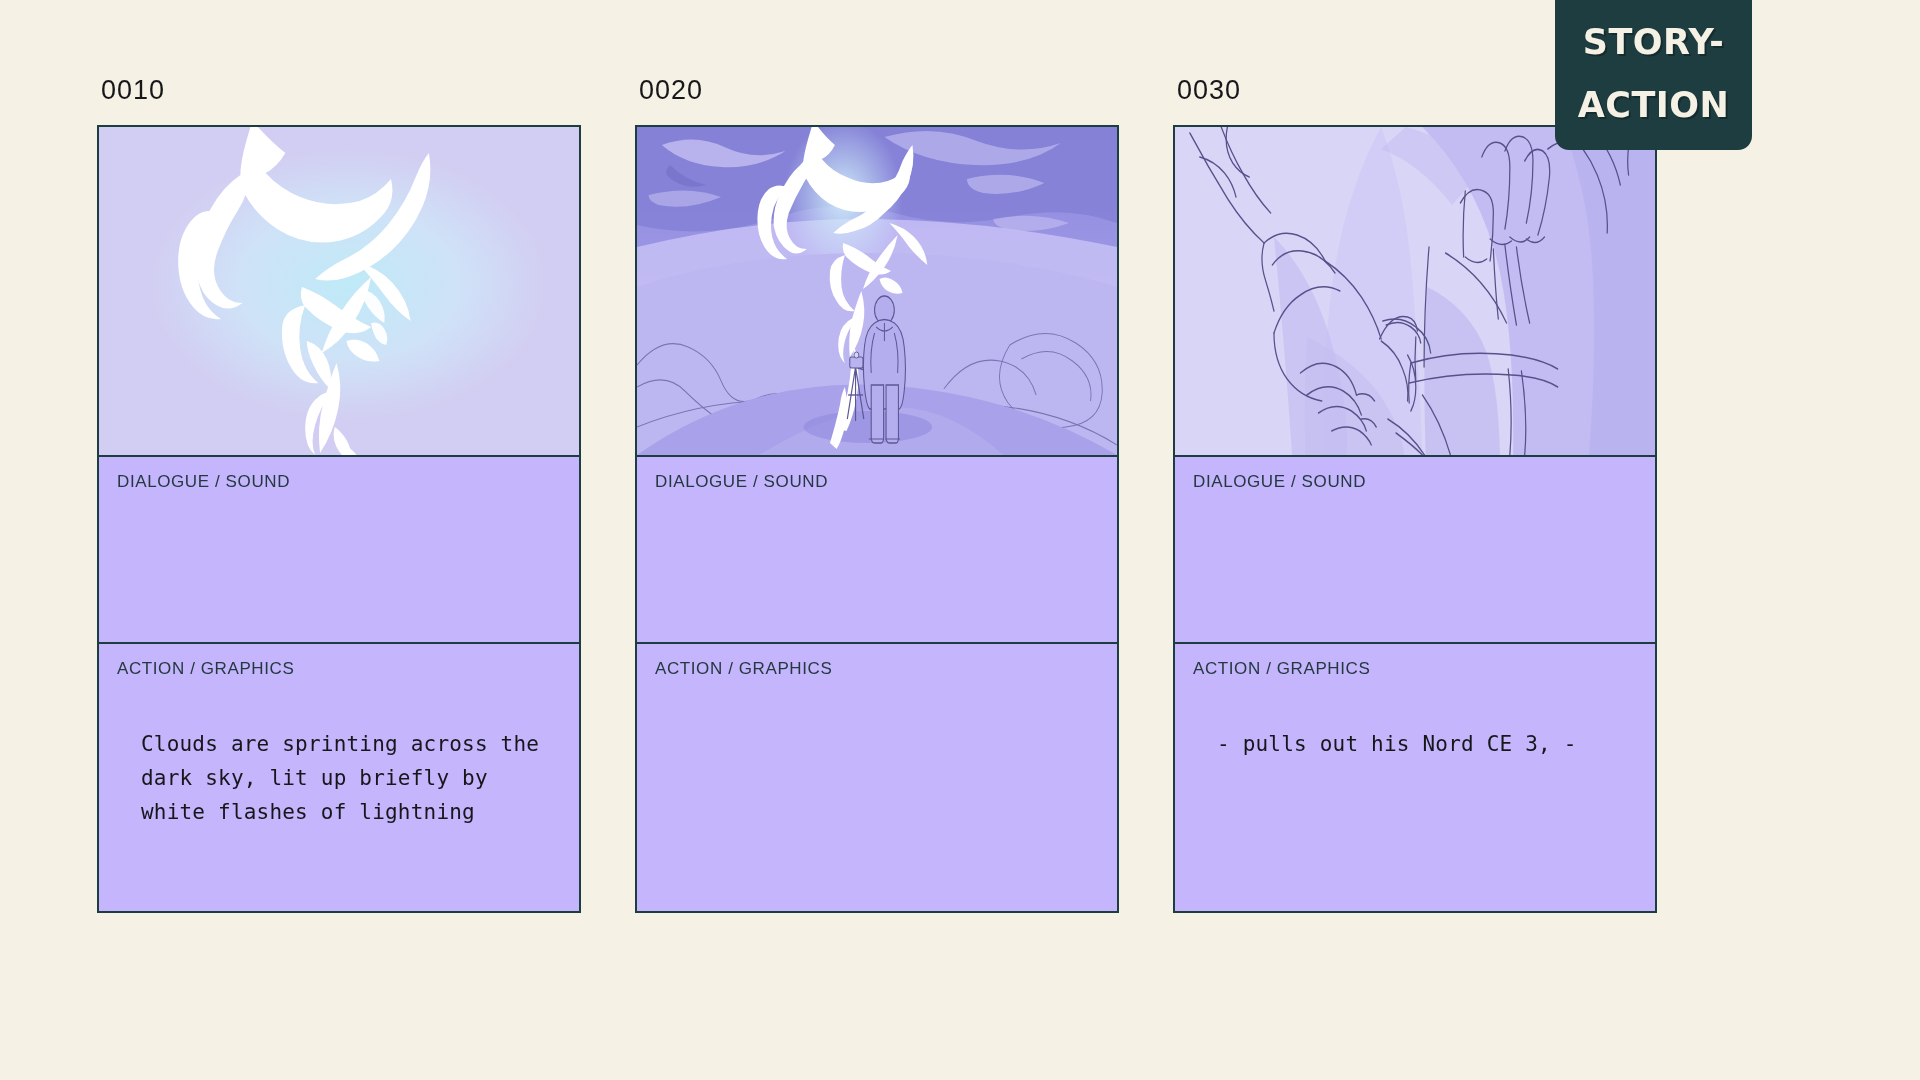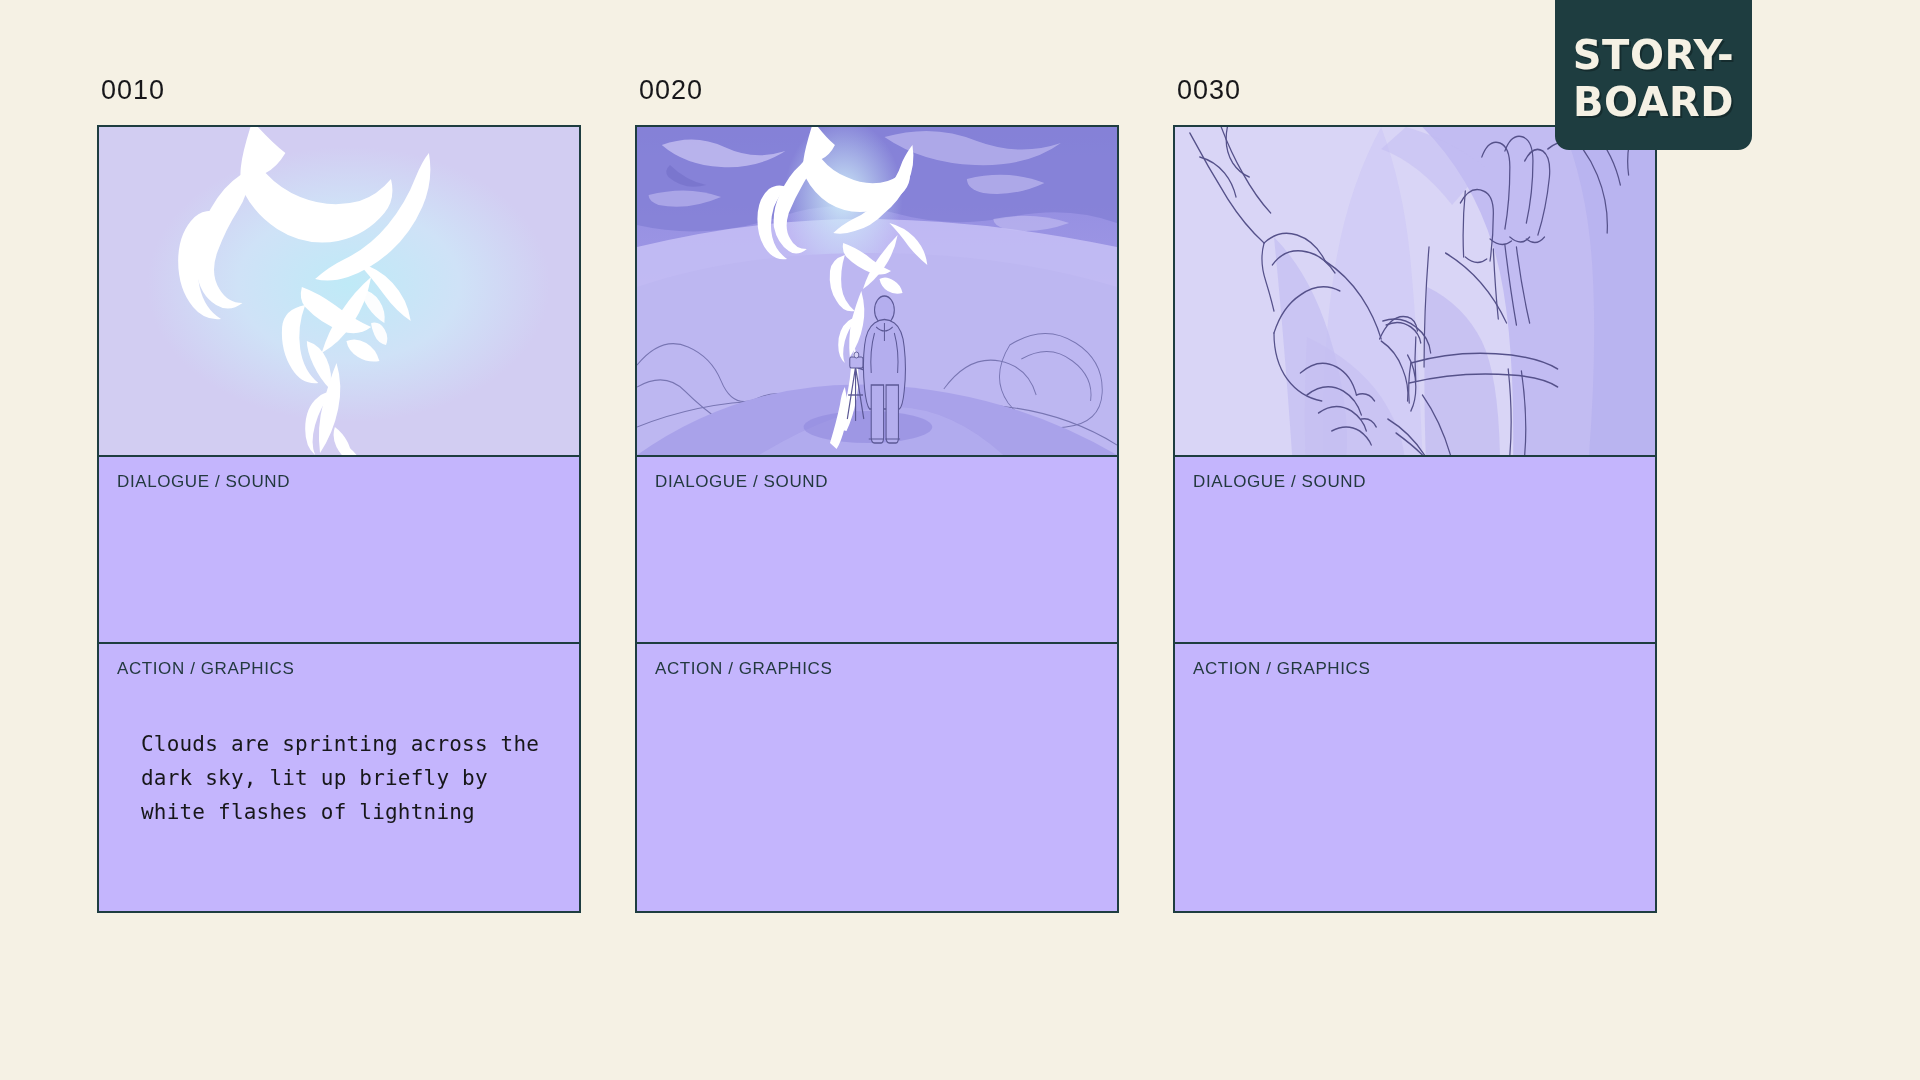--- a/index.html
+++ b/index.html
@@ -29,25 +29,26 @@
     align-items: center;
     justify-content: flex-end;
     padding-bottom: 24px;
     box-sizing: border-box;
     z-index: 40;
   }
   .brand-line {
     color: #f5f1e4;
     font-family: "DejaVu Sans", sans-serif;
     font-weight: 700;
-    font-size: 40px;
+    font-size: 35px;
     letter-spacing: 0.5px;
     line-height: 1.18;
     text-align: center;
     text-shadow: 2px 2px 0 rgba(0,0,0,0.28);
+    margin-top: 21px;
   }
 
   
   .board {
     position: absolute;
     left: 65px;
     top: 70px;
     width: 1790px;
     display: flex;
     gap: 22px;
@@ -115,21 +116,21 @@
     white-space: pre-wrap;
     letter-spacing: 0.2px;
   }
   .cell-dialogue .cell-body { top: 60px; }
 </style>
 </head>
 <body>
 
 <div class="brand-badge">
   <div class="brand-line">STORY-</div>
-  <div class="brand-line">BOARD</div>
+  <div class="brand-line">ACTION</div>
 </div>
 
 <div class="board">
 
   <div class="panel">
     <div class="panel-number">0010</div>
     <div class="panel-frame">
 
       <div class="cell-image">
         <svg class="art" viewBox="0 0 582 328" preserveAspectRatio="none">
@@ -362,18 +363,19 @@
         </svg>
       </div>
 
       <div class="cell-dialogue">
         <div class="cell-label">DIALOGUE / SOUND</div>
         <div class="cell-body"></div>
       </div>
 
       <div class="cell-action">
         <div class="cell-label">ACTION / GRAPHICS</div>
+        <div class="cell-body">- pulls out his Nord CE 3, -</div>
       </div>
 
     </div>
   </div>
 
 </div>
 
 </body></html>

